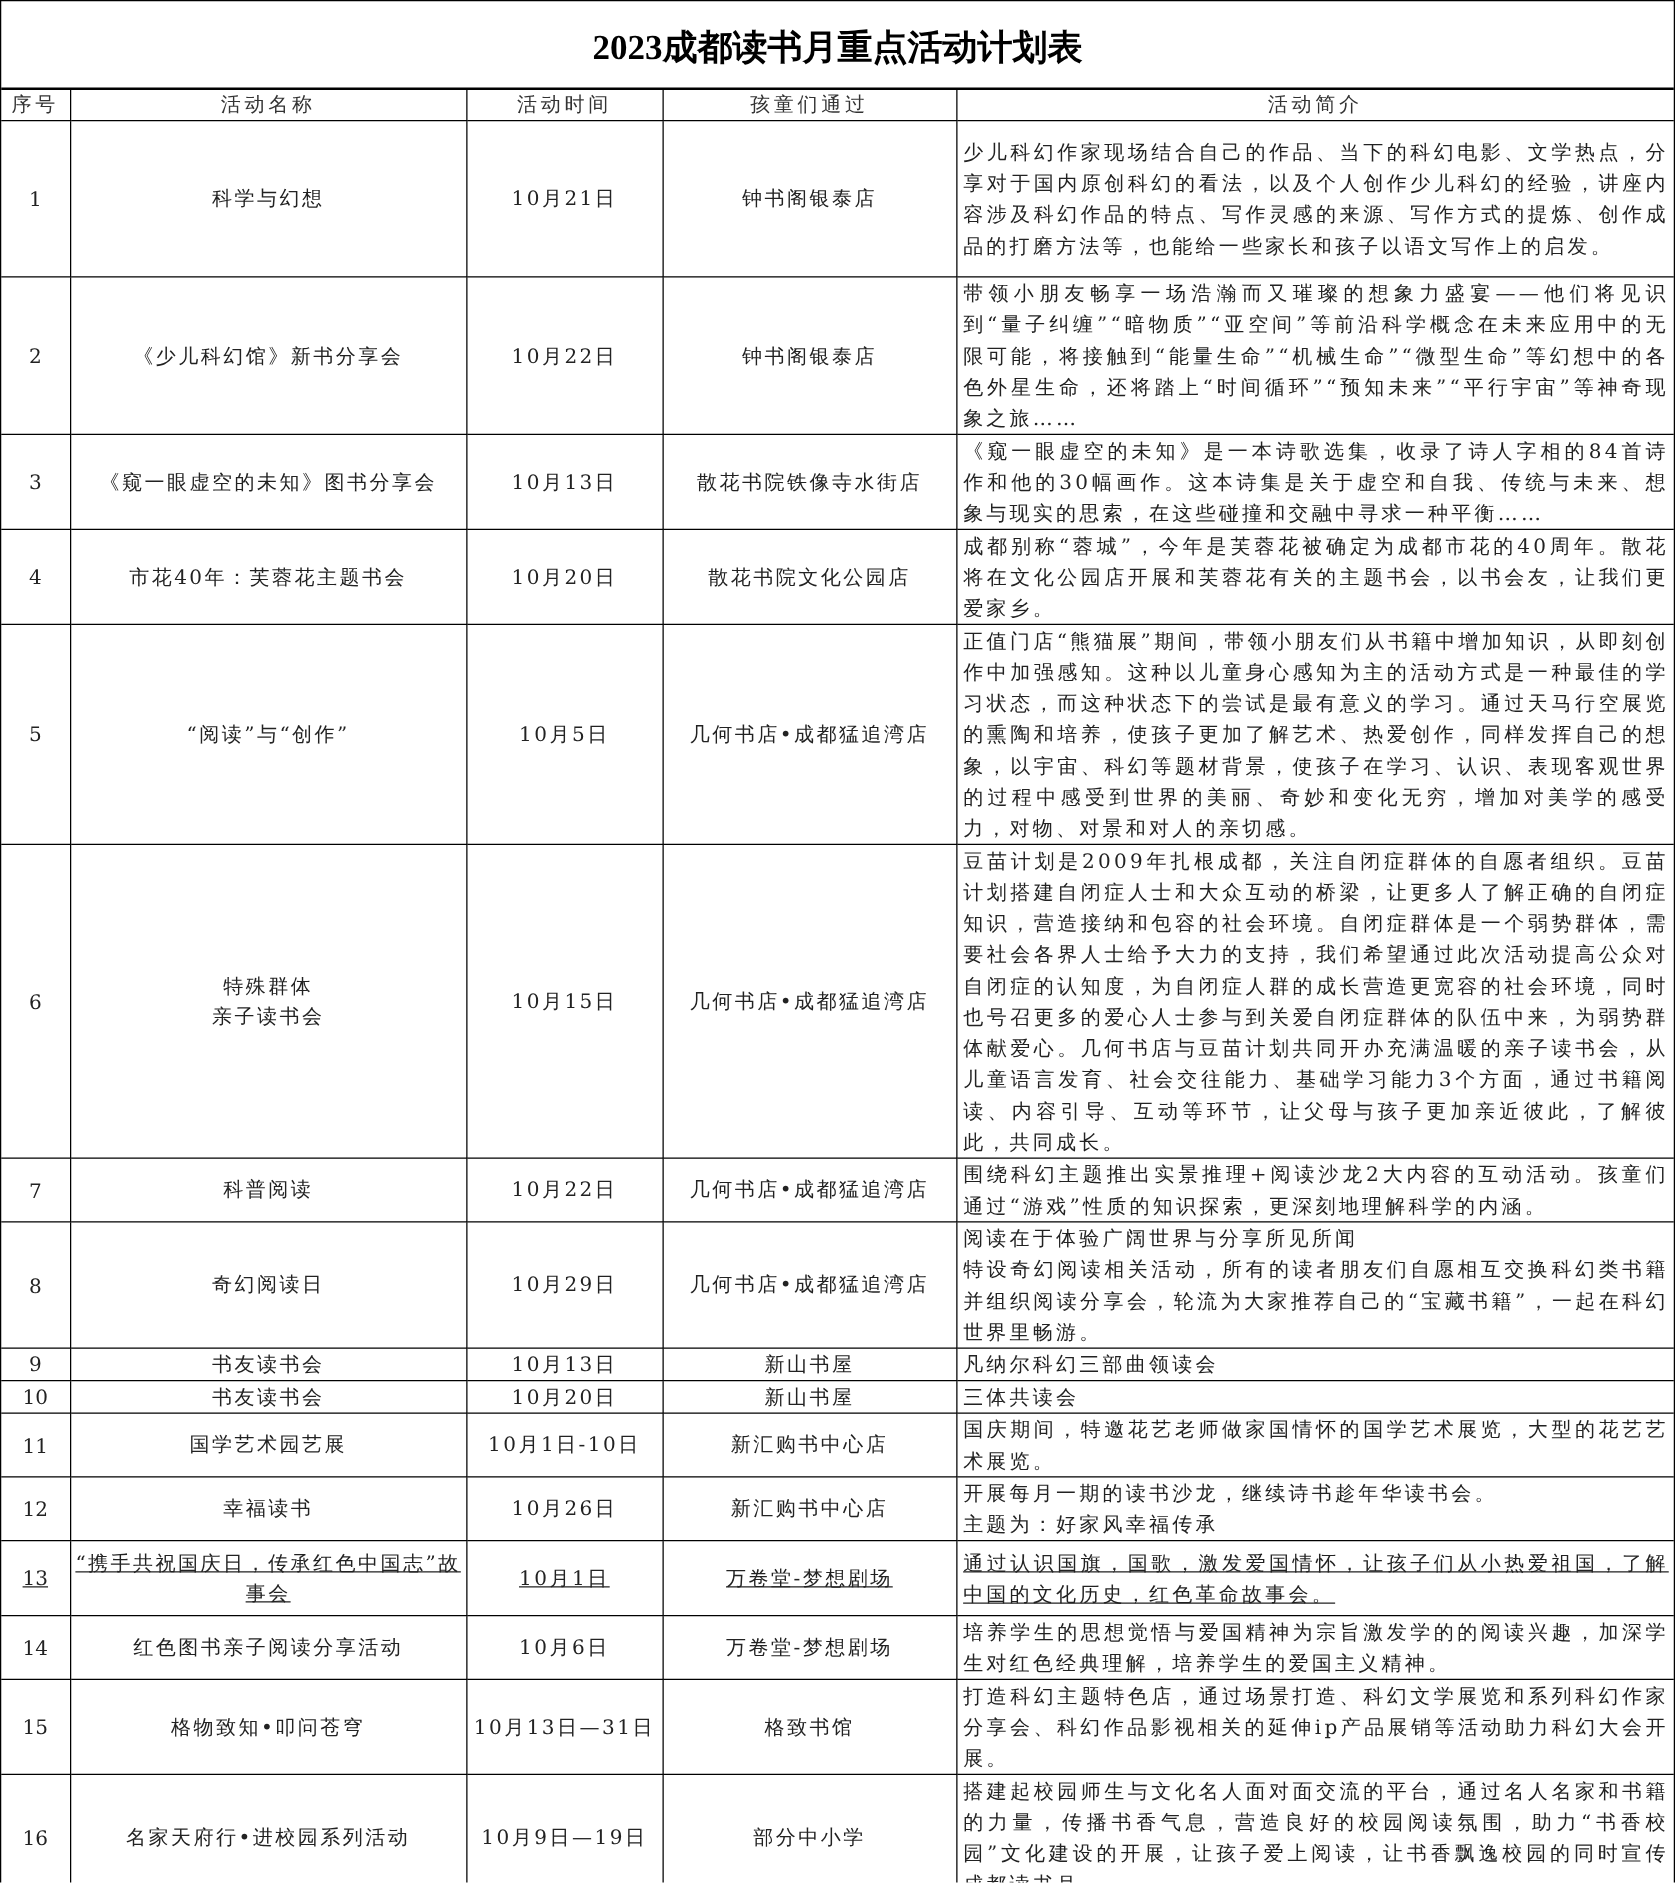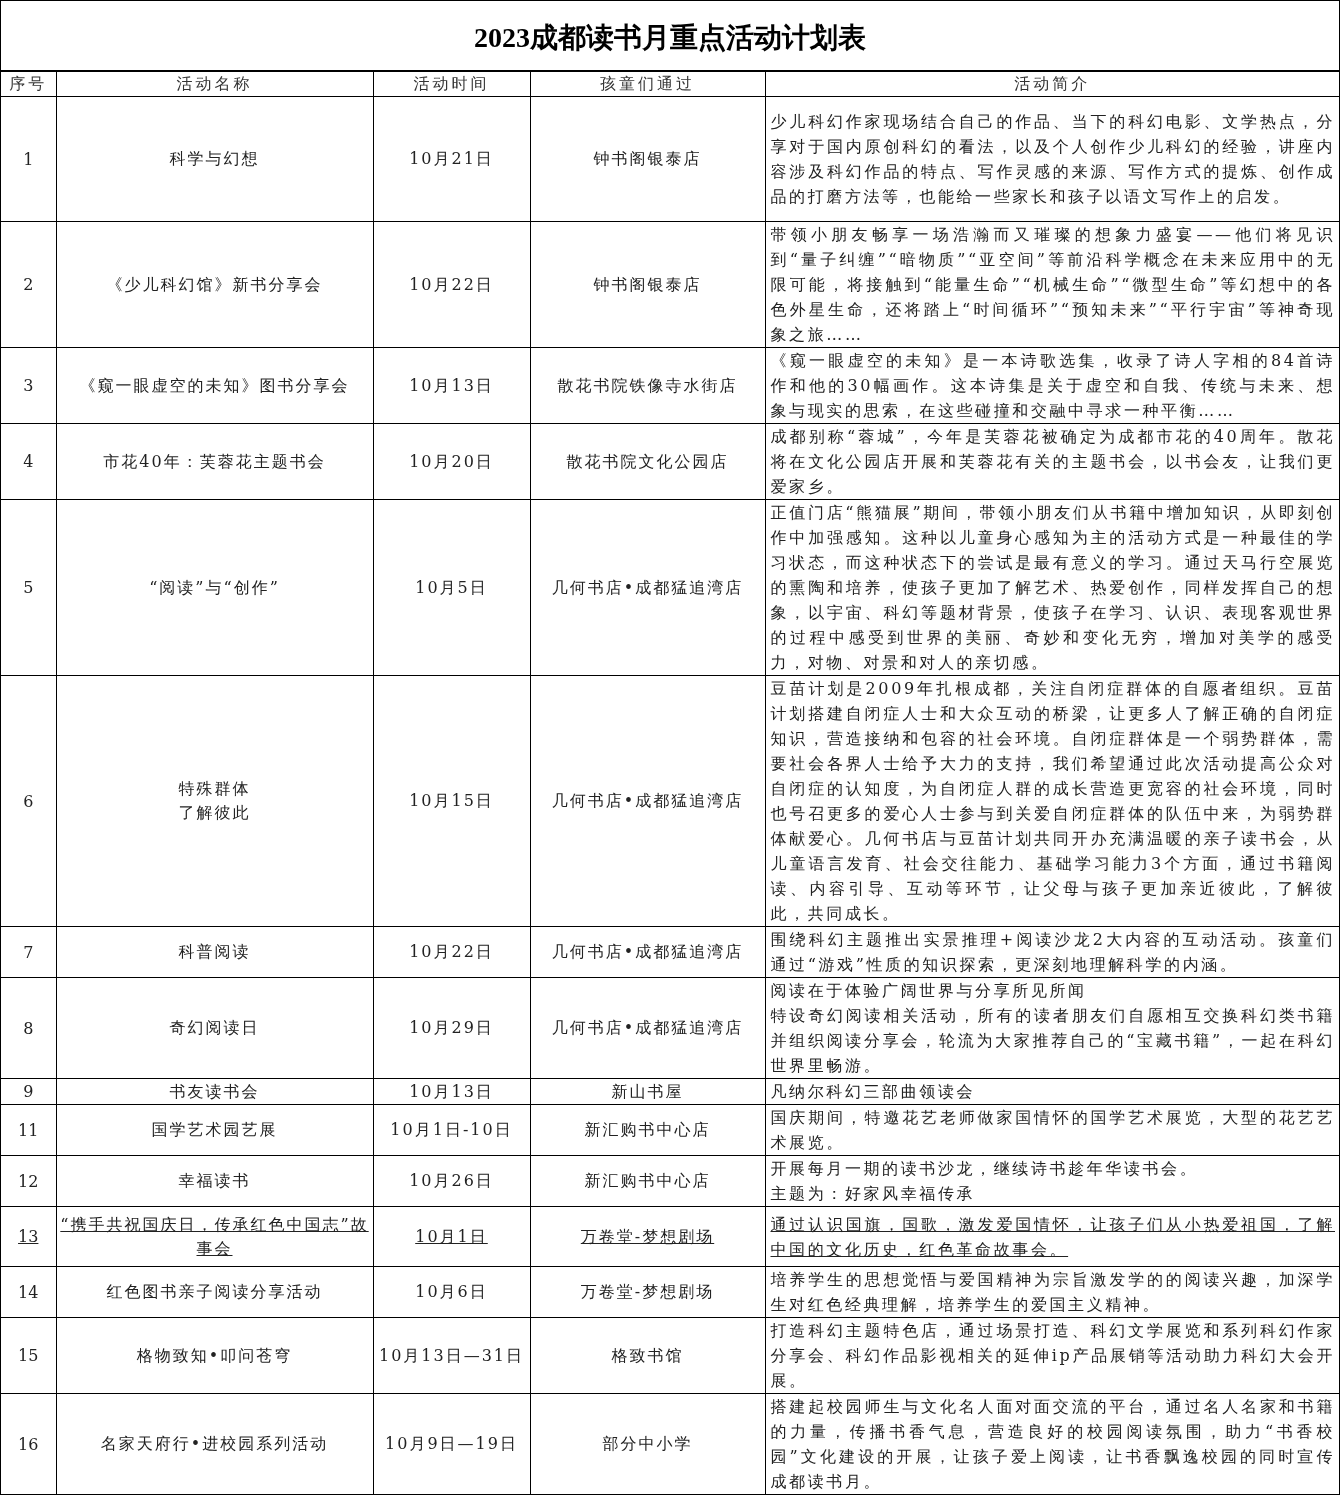--- a/index.html
+++ b/index.html
@@ -77,21 +77,21 @@
           <td class="num">5</td>
           <td class="center">“阅读”与“创作”</td>
           <td class="center">10月5日</td>
           <td class="center">几何书店•成都猛追湾店</td>
           <td class="desc">正值门店“熊猫展”期间，带领小朋友们从书籍中增加知识，从即刻创作中加强感知。这种以儿童身心感知为主的活动方式是一种最佳的学习状态，而这种状态下的尝试是最有意义的学习。通过天马行空展览的熏陶和培养，使孩子更加了解艺术、热爱创作，同样发挥自己的想象，以宇宙、科幻等题材背景，使孩子在学习、认识、表现客观世界的过程中感受到世界的美丽、奇妙和变化无穷，增加对美学的感受力，对物、对景和对人的亲切感。</td>
         </tr>
         <tr style="height: 250px;">
           <td class="num">6</td>
           <td class="center">
             <span class="desc-line">特殊群体</span>
-            <span class="desc-line">了解彼此</span>
+            <span class="desc-line">亲子读书会</span>
           </td>
           <td class="center">10月15日</td>
           <td class="center">几何书店•成都猛追湾店</td>
           <td class="desc">豆苗计划是2009年扎根成都，关注自闭症群体的自愿者组织。豆苗计划搭建自闭症人士和大众互动的桥梁，让更多人了解正确的自闭症知识，营造接纳和包容的社会环境。自闭症群体是一个弱势群体，需要社会各界人士给予大力的支持，我们希望通过此次活动提高公众对自闭症的认知度，为自闭症人群的成长营造更宽容的社会环境，同时也号召更多的爱心人士参与到关爱自闭症群体的队伍中来，为弱势群体献爱心。几何书店与豆苗计划共同开办充满温暖的亲子读书会，从儿童语言发育、社会交往能力、基础学习能力3个方面，通过书籍阅读、内容引导、互动等环节，让父母与孩子更加亲近彼此，了解彼此，共同成长。</td>
         </tr>
         <tr style="height: 50px;">
           <td class="num">7</td>
           <td class="center">科普阅读</td>
           <td class="center">10月22日</td>
           <td class="center">几何书店•成都猛追湾店</td>
@@ -106,20 +106,27 @@
             <span class="desc-line">阅读在于体验广阔世界与分享所见所闻</span>
             <span class="desc-line">特设奇幻阅读相关活动，所有的读者朋友们自愿相互交换科幻类书籍并组织阅读分享会，轮流为大家推荐自己的“宝藏书籍”，一起在科幻世界里畅游。</span>
           </td>
         </tr>
         <tr style="height: 25px;">
           <td class="num">9</td>
           <td class="center">书友读书会</td>
           <td class="center">10月13日</td>
           <td class="center">新山书屋</td>
           <td class="desc">凡纳尔科幻三部曲领读会</td>
+        </tr>
+        <tr style="height: 25px;">
+          <td class="num">10</td>
+          <td class="center">书友读书会</td>
+          <td class="center">10月20日</td>
+          <td class="center">新山书屋</td>
+          <td class="desc">三体共读会</td>
         </tr>
         <tr style="height: 50px; padding-left: 47px;">
           <td class="num">11</td>
           <td class="center">国学艺术园艺展</td>
           <td class="center">10月1日-10日</td>
           <td class="center">新汇购书中心店</td>
           <td class="desc">国庆期间，特邀花艺老师做家国情怀的国学艺术展览，大型的花艺艺术展览。</td>
         </tr>
         <tr style="height: 50px;">
           <td class="num">12</td>

